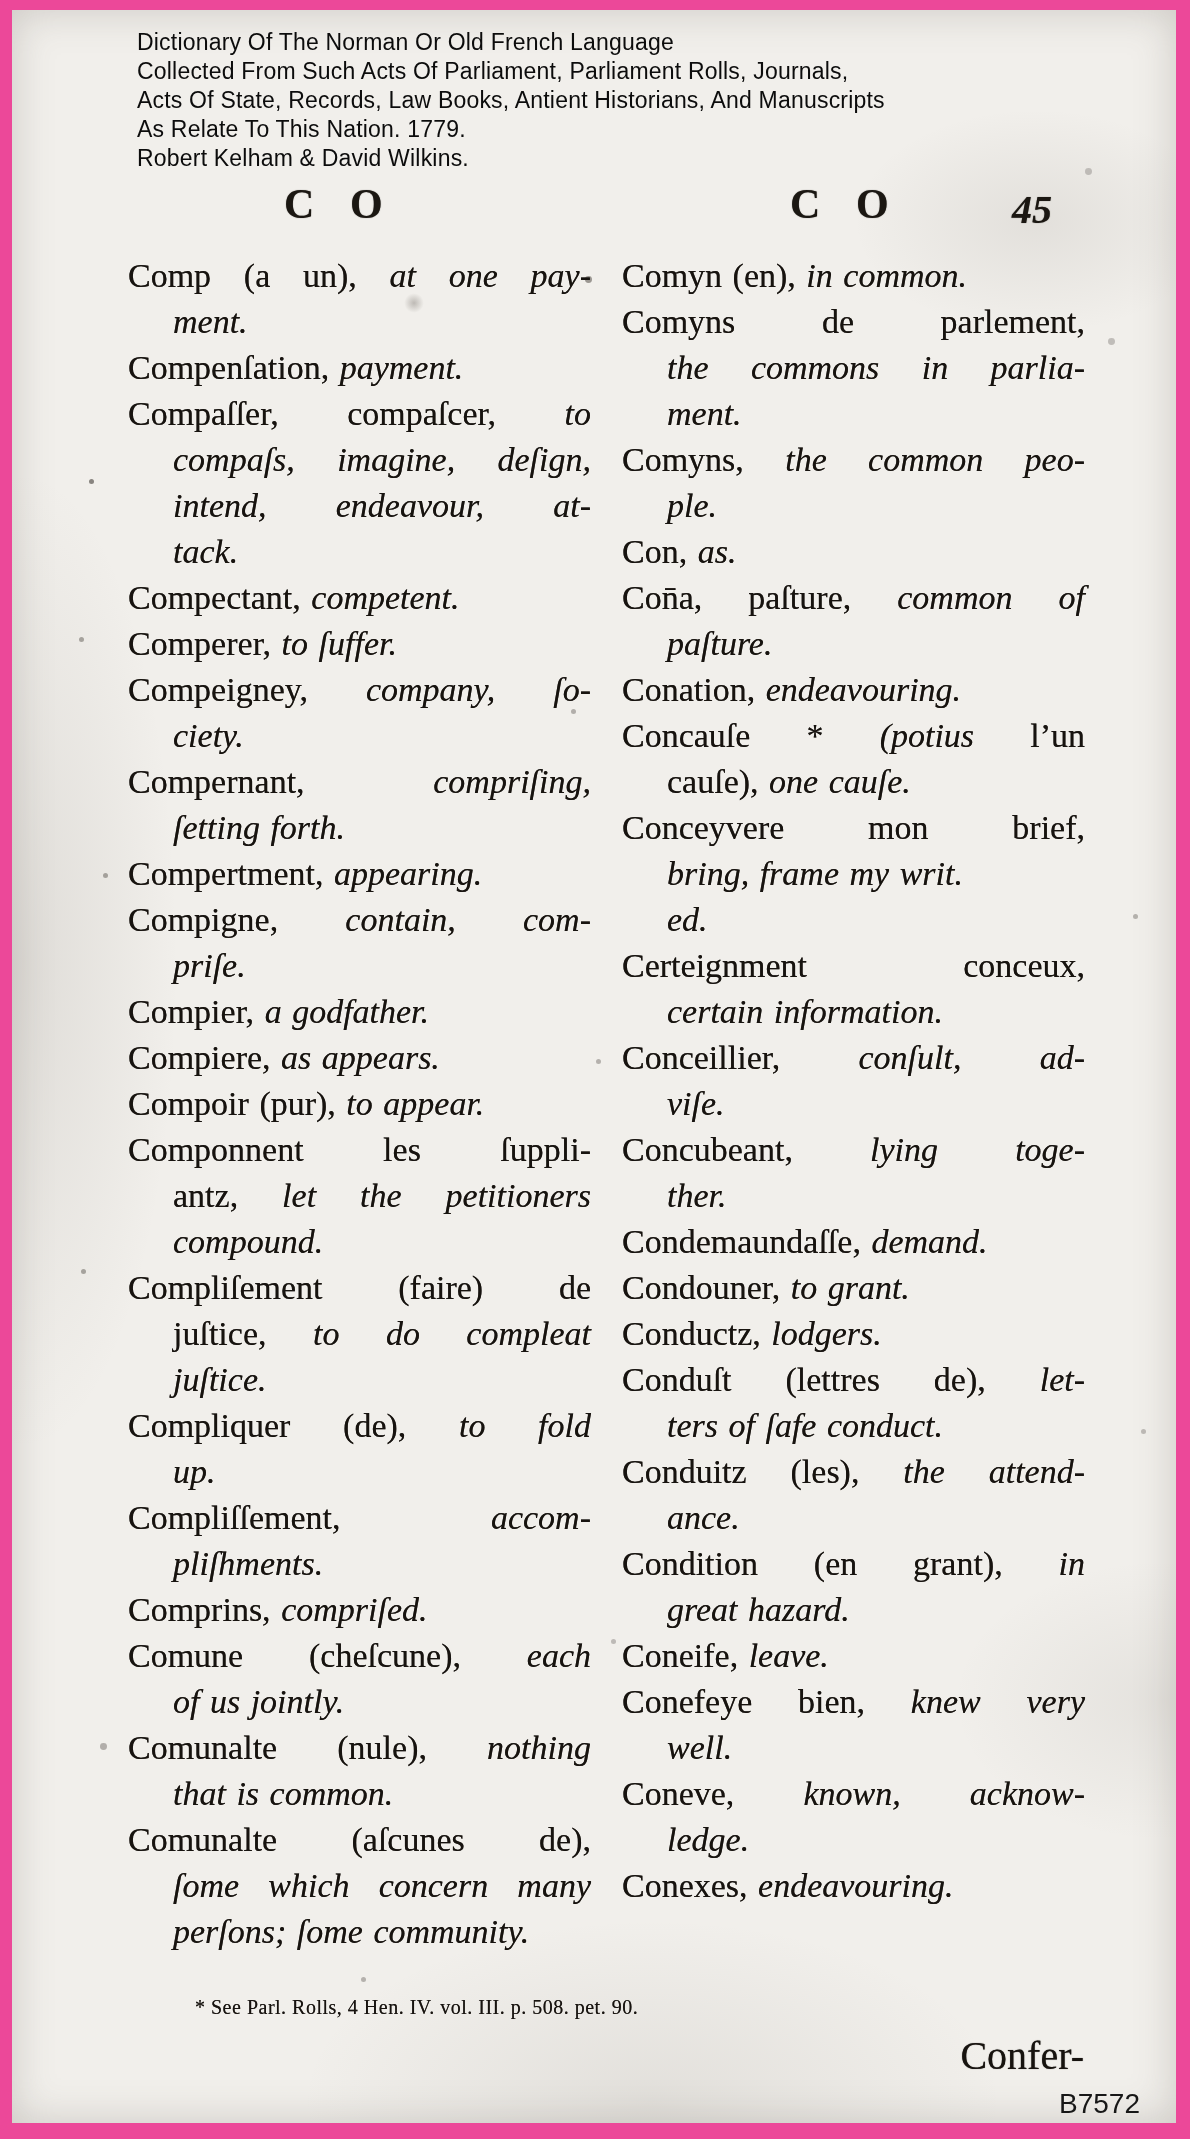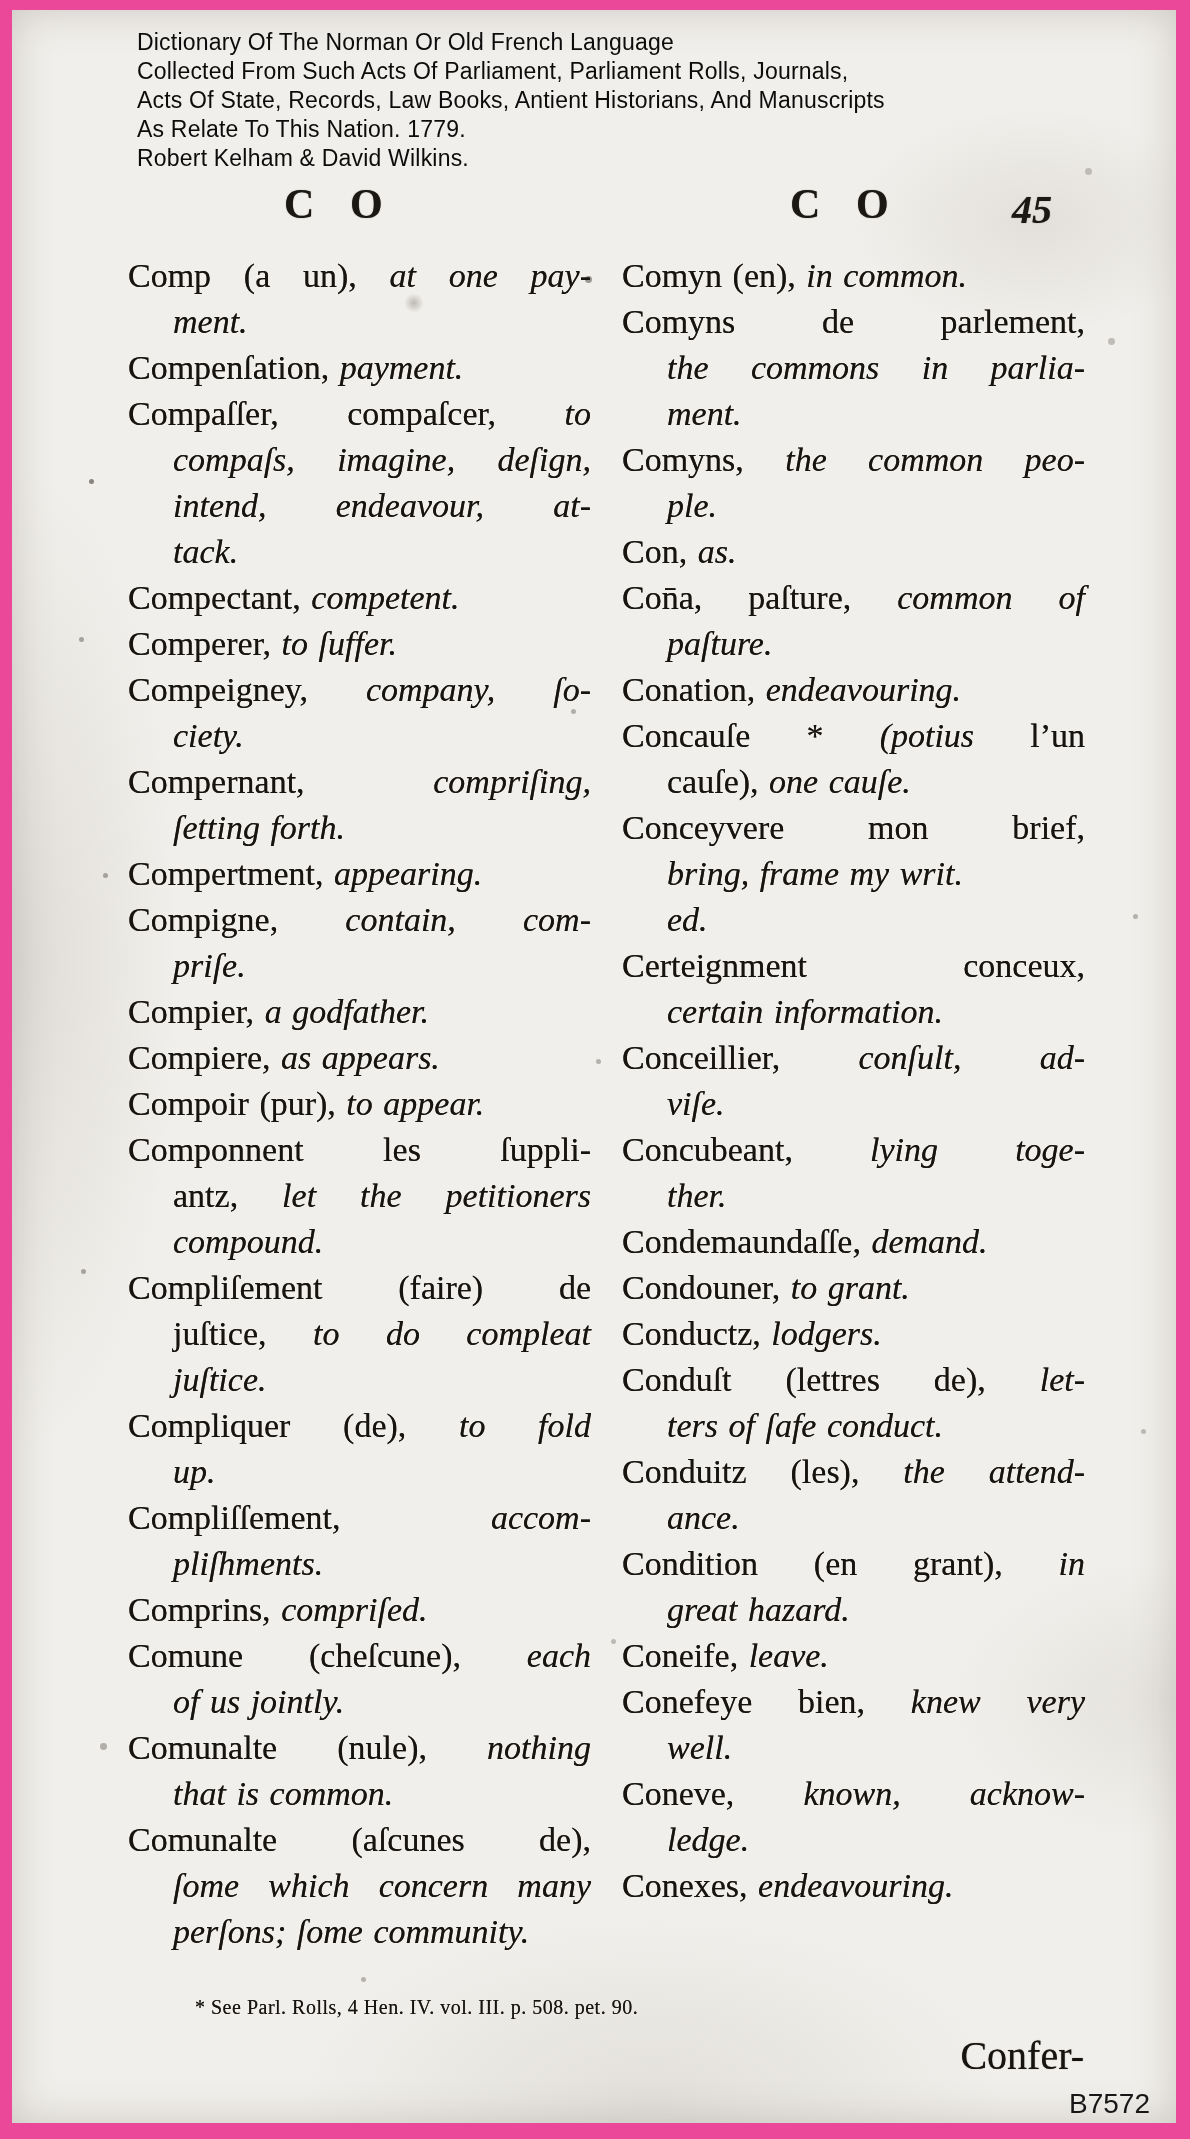--- a/index.html
+++ b/index.html
@@ -116,21 +116,21 @@
   .catchword {
     position: absolute;
     right: 92px; top: 2022px;
     font-size: 40px;
     color: #17130f;
     text-shadow: 0 0 0.8px rgba(23,19,15,.8);
   }
 
   .watermark {
     position: absolute;
-    right: 26px; top: 2078px;
+    right: 36px; top: 2078px;
     font-family: "Liberation Sans", "DejaVu Sans", sans-serif;
     font-size: 28px;
     color: #171717;
   }
 </style>
 </head>
 <body>
 
 <div class="frame">
   <div class="page">

